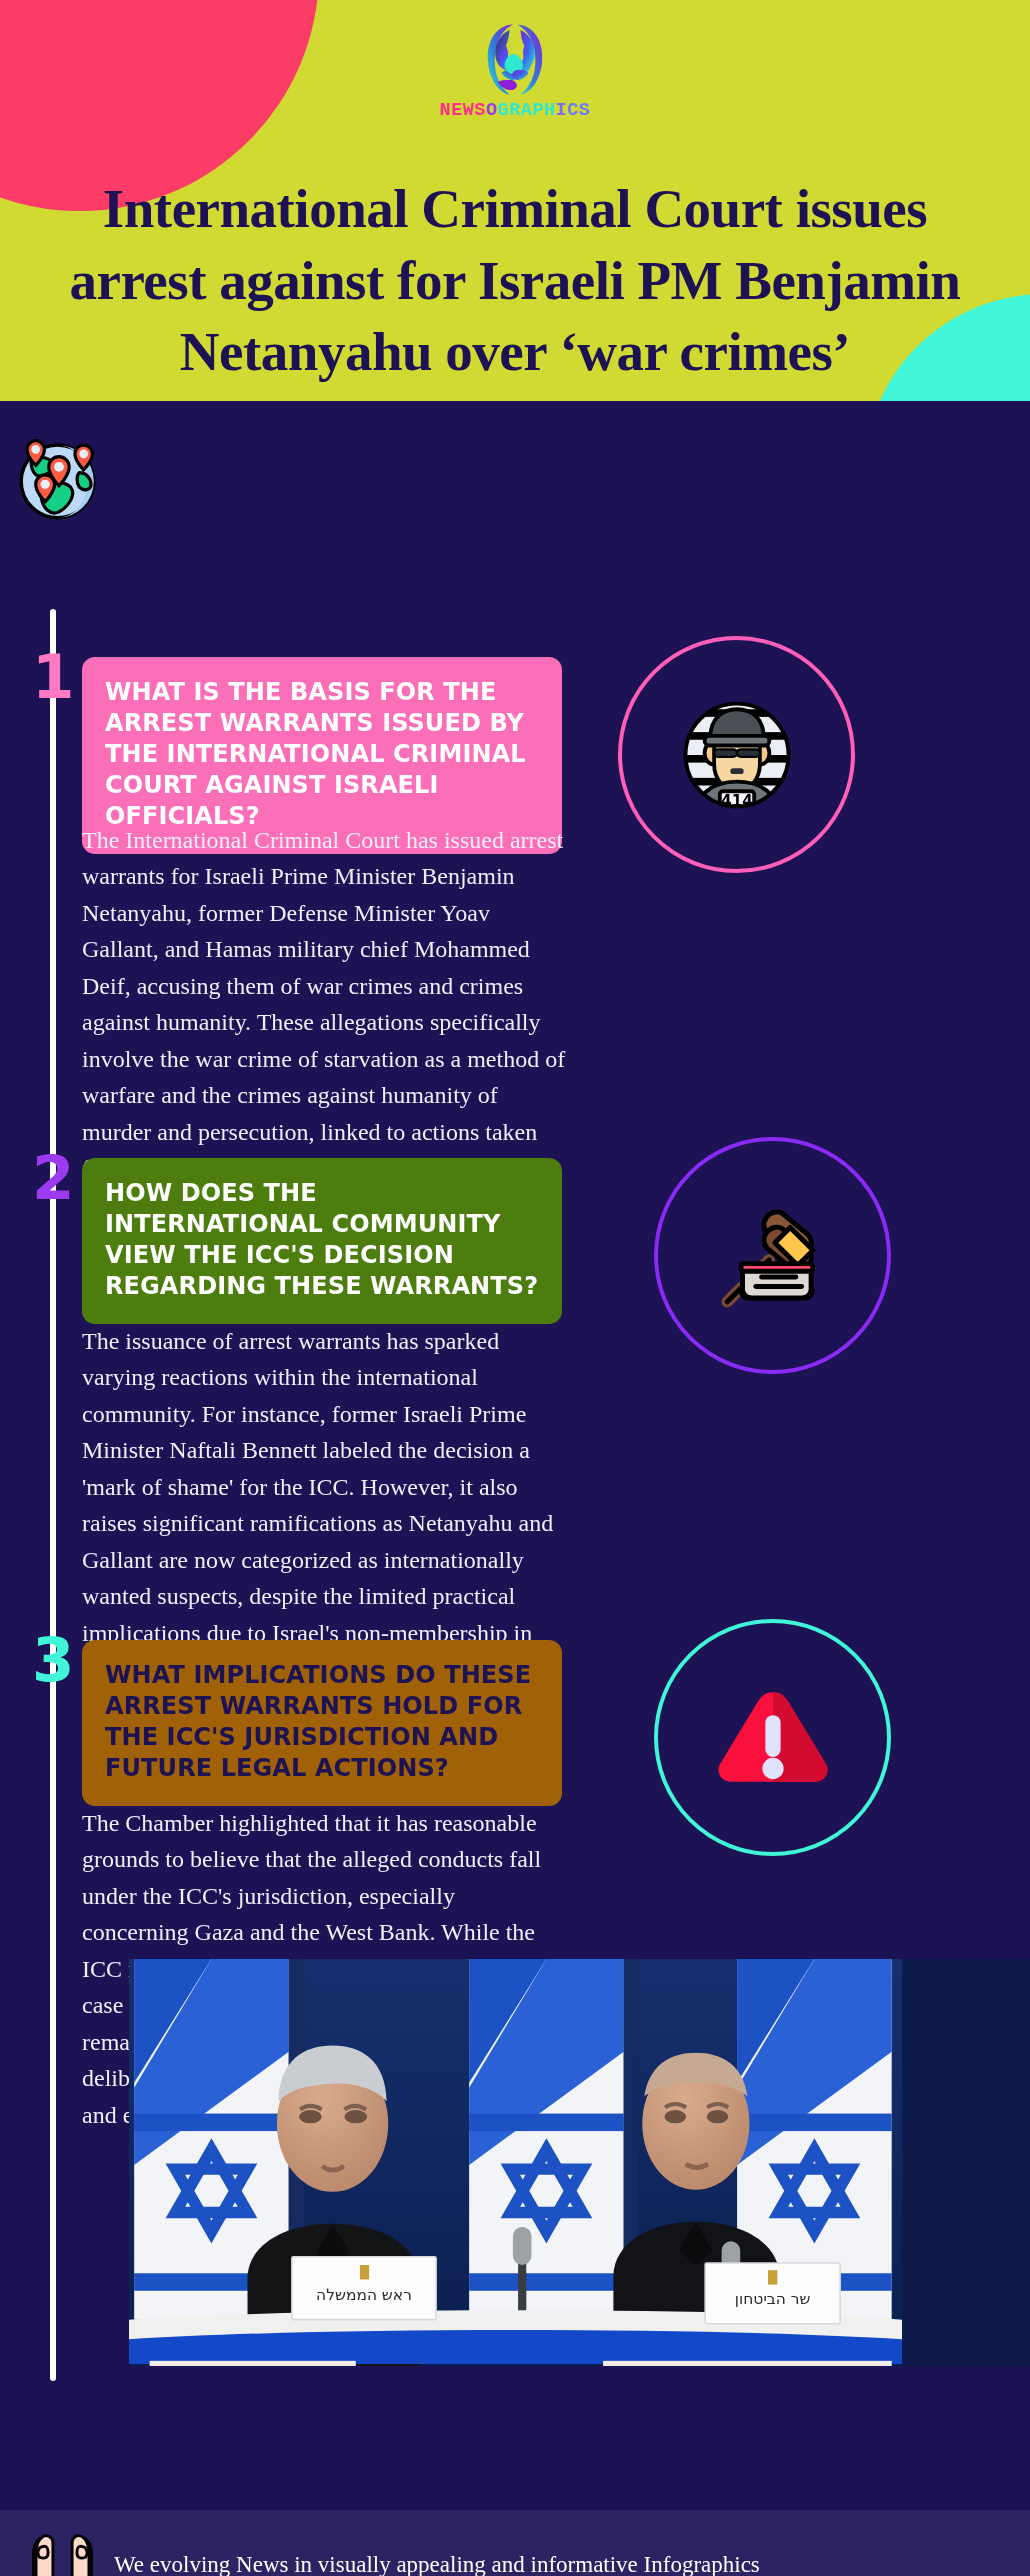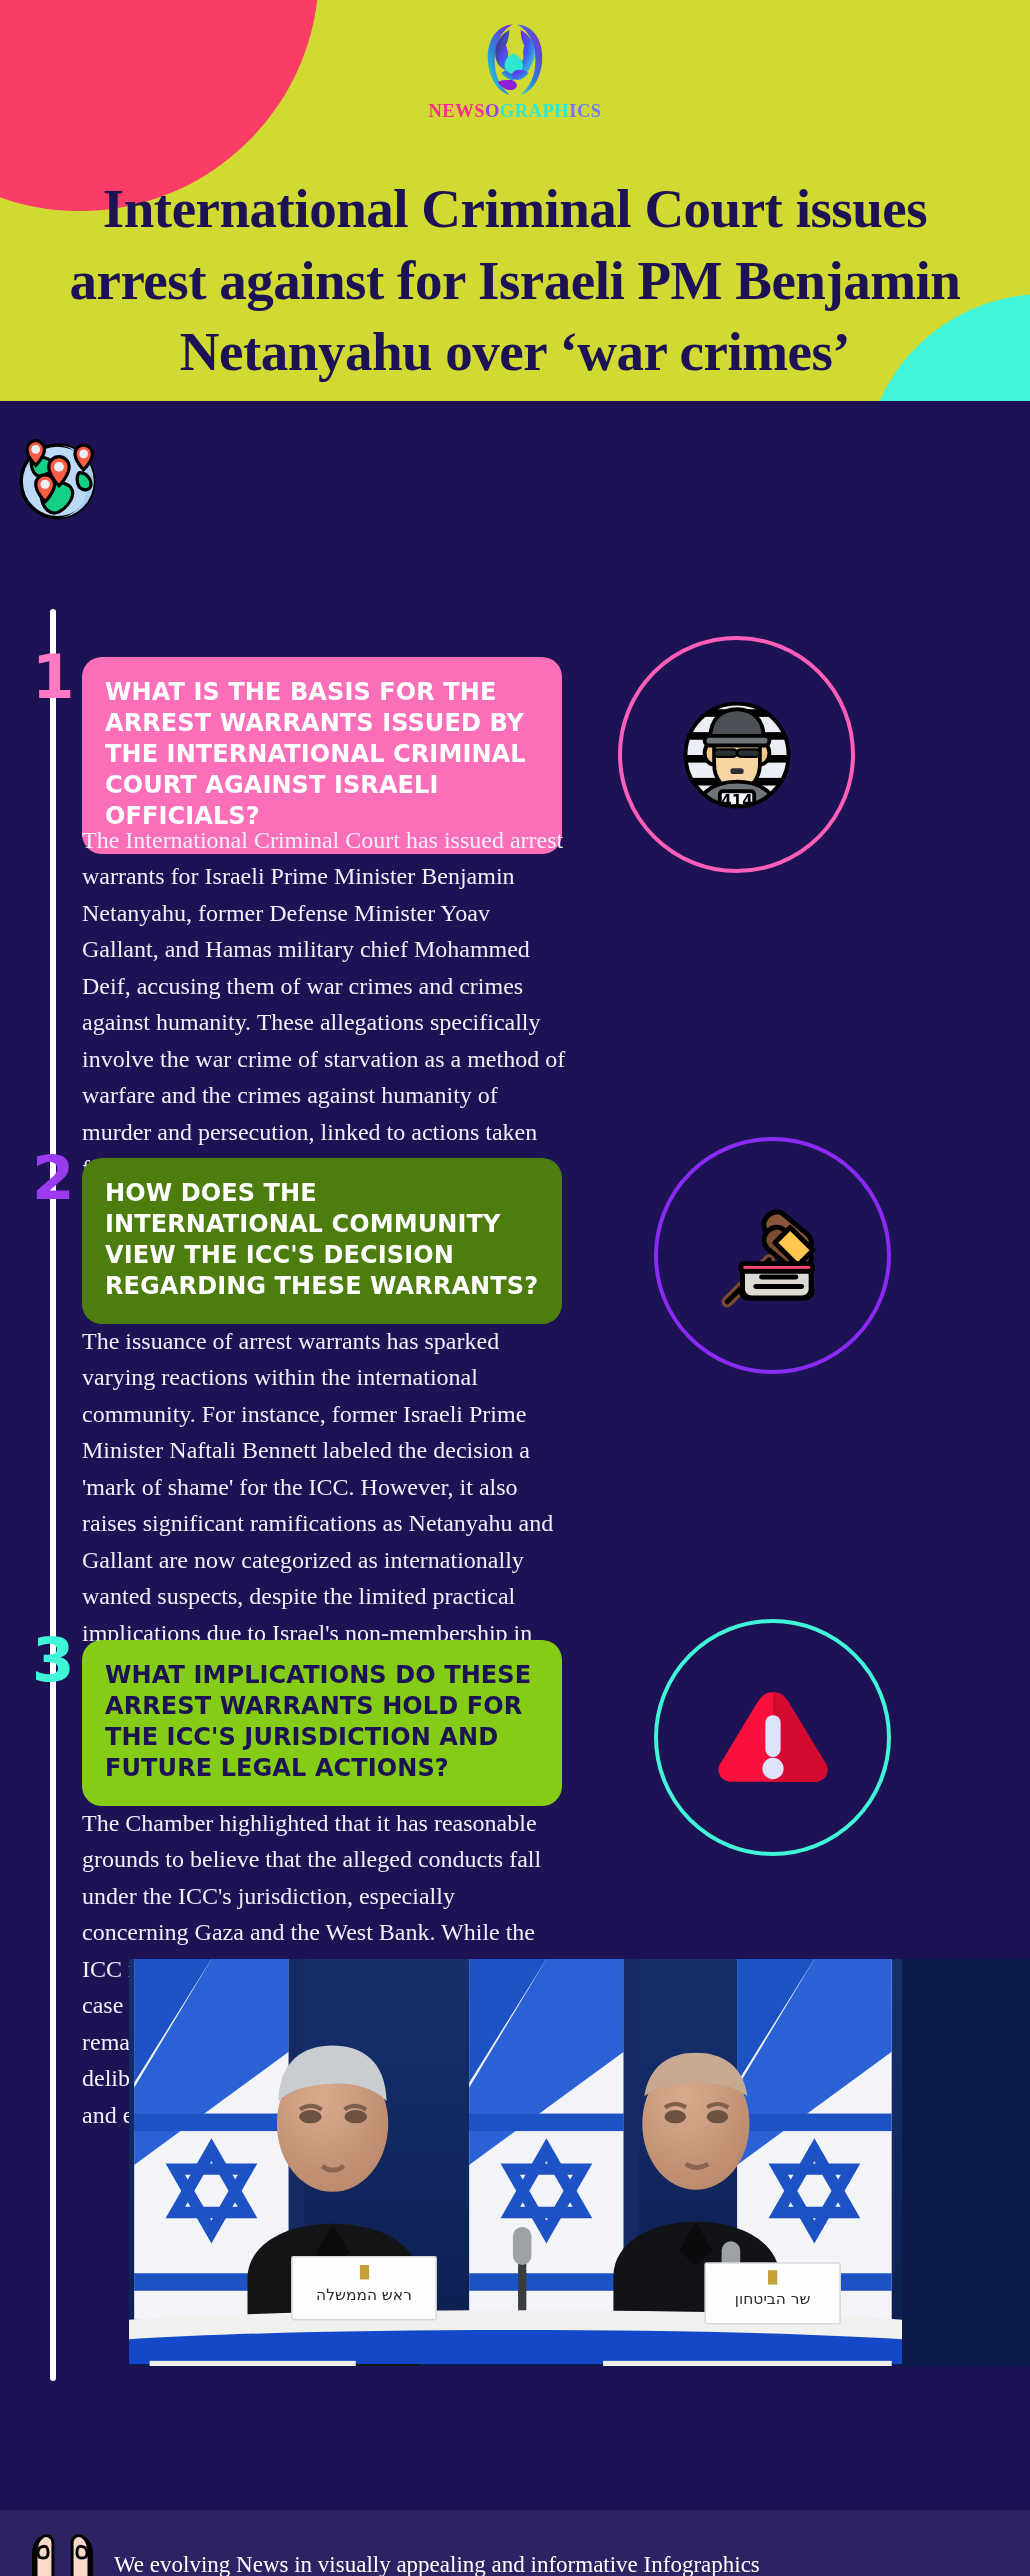--- a/index.html
+++ b/index.html
@@ -29,21 +29,21 @@
     position:absolute;left:864px;top:294px;width:361px;height:361px;
     border-radius:50%;background:#40f5d8;
   }
   .brand{
     position:absolute;left:0;top:20.6px;width:1030px;
     display:flex;flex-direction:column;align-items:center;
   }
   .logo-mark{width:68px;height:77px;display:block;}
   .logo-word{
     margin-top:4.1px;
-    font-family:Liberation Serif, serif;
+    font-family:Liberation Mono, monospace;
     font-weight:700;
     font-size:18.5px;
     letter-spacing:0.5px;
     line-height:1;
     white-space:nowrap;
   }
   .logo-word span{display:inline-block;}
   .headline{
     position:absolute;left:50%;transform:translateX(-50%);
     top:173px;width:969px;
@@ -70,21 +70,21 @@
   }
 
   .qa{position:absolute;left:0;width:1030px;}
   .qa .num{
     position:absolute;left:32px;top:-11.3px;
     font-family:"DejaVu Sans", sans-serif;
     font-weight:700;font-size:61px;line-height:1;
   }
   .card{
     position:absolute;left:82px;top:0;width:480px;
-    border-radius:20px;
+    border-radius:13px;
     padding:19.6px 23px 21.6px 23px;
   }
   .card h3{
     font-family:"DejaVu Sans", sans-serif;
     font-weight:700;
     font-size:24px;
     line-height:1.30;
     letter-spacing:0.1px;
   }
   .para{
@@ -250,21 +250,21 @@
             <path d="M16 36 h36 a3 3 0 0 1 0 4 h-36 a3 3 0 0 1 0 -4 Z" fill="#fb4b75"></path>
             <path d="M26 43 h18" fill="none" stroke-width="2.6"></path>
             <path d="M23 48 h24" fill="none" stroke-width="2.6"></path>
           </g>
         </svg>
       </div>
     </div>
 
     <div class="qa" style="top:1239px">
       <div class="num" style="color:#40f5d8">3</div>
-      <div class="card" style="background:#84cc16">
+      <div class="card" style="background:#a16207">
         <h3 style="color:#1d1254">WHAT IMPLICATIONS DO THESE ARREST WARRANTS HOLD FOR THE ICC'S JURISDICTION AND FUTURE LEGAL ACTIONS?</h3>
       </div>
       <div class="para" style="top:165px">The Chamber highlighted that it has reasonable grounds to believe that the alleged conducts fall under the ICC's jurisdiction, especially concerning Gaza and the West Bank. While the ICC refrained from making a definitive ruling on case admissibility at this juncture, the situation remains fluid and could necessitate further legal deliberations based on evolving circumstances and evidence.</div>
 
       <div class="ring" style="left:654px;top:-20.6px;border-color:#40f5d8">
         <svg viewBox="0 0 64 64">
           <path d="M32 8 C36 8 38 10 40 13 L60 46 C62 50 59 55 54 55 H10 C5 55 2 50 4 46 L24 13 C26 10 28 8 32 8 Z" fill="#f9103c"></path>
           <path d="M32 8 C36 8 38 10 40 13 L60 46 C62 50 59 55 54 55 H32 Z" fill="#d40b31"></path>
           <rect x="28" y="20" width="8" height="22" rx="4" fill="#dfe2fb"></rect>
           <circle cx="32" cy="48" r="5.6" fill="#dfe2fb"></circle>

